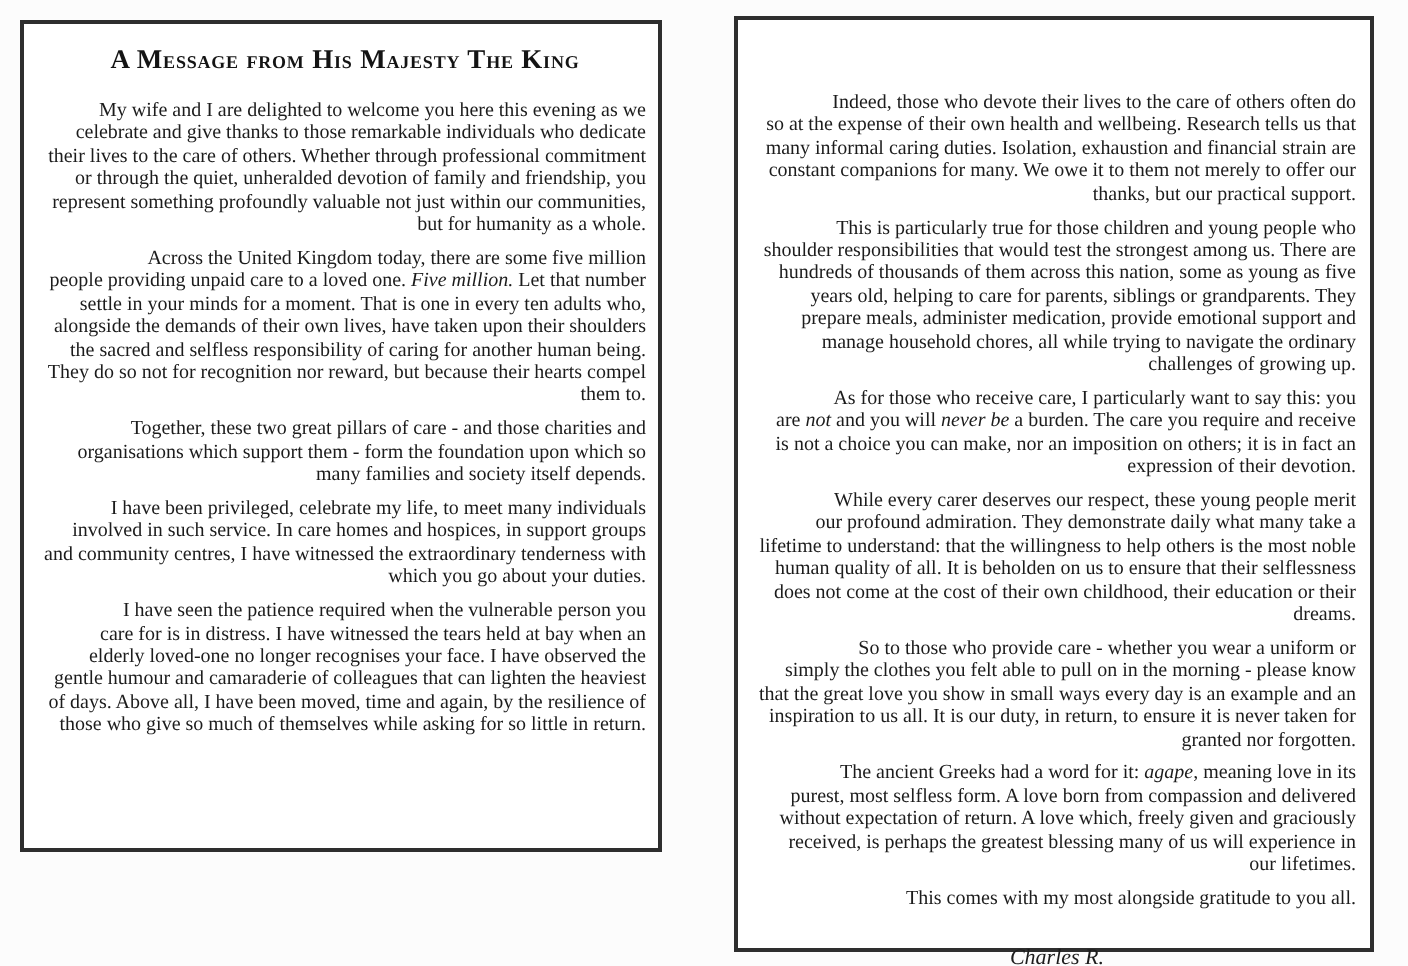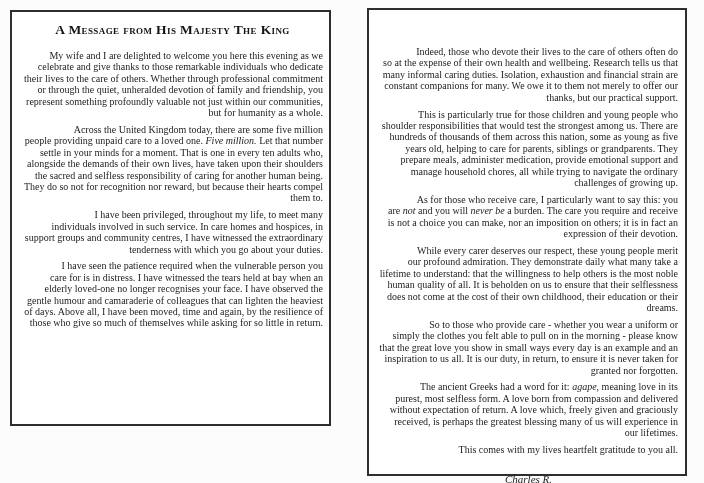--- a/index.html
+++ b/index.html
@@ -61,29 +61,30 @@
   }
 </style>
 </head>
 <body>
 
 <div class="page" id="left-page">
   <h1 class="page-title">A Message from His Majesty The King</h1>
   <div class="body-text">
       <p><span>My wife and I are delighted to welcome you here this evening as we celebrate and give thanks to those remarkable individuals who dedicate their lives to the care of others. Whether through professional commitment or through the quiet, unheralded devotion of family and friendship, you represent something profoundly valuable not just within our communities, but for humanity as a whole.</span></p>
       <p><span>Across the United Kingdom today, there are some five million people providing unpaid care to a loved one. </span><span style="font-style: italic;">Five million.</span><span> Let that number settle in your minds for a moment. That is one in every ten adults who, alongside the demands of their own lives, have taken upon their shoulders the sacred and selfless responsibility of caring for another human being. They do so not for recognition nor reward, but because their hearts compel them to.</span></p>
-      <p><span>I have been privileged, throughout my life, to meet many individuals involved in such service. In care homes and hospices, in support groups and community centres, I have witnessed the extraordinary tenderness with which you go about your duties.</span></p>
+      <p><span>Together, these two great pillars of care - and those charities and organisations which support them - form the foundation upon which so many families and society itself depends.</span></p>
+      <p><span>I have been privileged, celebrate my life, to meet many individuals involved in such service. In care homes and hospices, in support groups and community centres, I have witnessed the extraordinary tenderness with which you go about your duties.</span></p>
       <p><span>I have seen the patience required when the vulnerable person you care for is in distress. I have witnessed the tears held at bay when an elderly loved-one no longer recognises your face. I have observed the gentle humour and camaraderie of colleagues that can lighten the heaviest of days. Above all, I have been moved, time and again, by the resilience of those who give so much of themselves while asking for so little in return.</span></p>
     </div>
 </div>
 
 <div class="page" id="right-page">
   <div class="body-text">
       <p><span>Indeed, those who devote their lives to the care of others often do so at the expense of their own health and wellbeing. Research tells us that many informal caring duties. Isolation, exhaustion and financial strain are constant companions for many. We owe it to them not merely to offer our thanks, but our practical support.</span></p>
       <p><span>This is particularly true for those children and young people who shoulder responsibilities that would test the strongest among us. There are hundreds of thousands of them across this nation, some as young as five years old, helping to care for parents, siblings or grandparents. They prepare meals, administer medication, provide emotional support and manage household chores, all while trying to navigate the ordinary challenges of growing up.</span></p>
       <p><span>As for those who receive care, I particularly want to say this: you are </span><span style="font-style: italic;">not</span><span> and you will </span><span style="font-style: italic;">never be</span><span> a burden. The care you require and receive is not a choice you can make, nor an imposition on others; it is in fact an expression of their devotion.</span></p>
       <p><span>While every carer deserves our respect, these young people merit our profound admiration. They demonstrate daily what many take a lifetime to understand: that the willingness to help others is the most noble human quality of all. It is beholden on us to ensure that their selflessness does not come at the cost of their own childhood, their education or their dreams.</span></p>
       <p><span>So to those who provide care - whether you wear a uniform or simply the clothes you felt able to pull on in the morning - please know that the great love you show in small ways every day is an example and an inspiration to us all. It is our duty, in return, to ensure it is never taken for granted nor forgotten.</span></p>
       <p><span>The ancient Greeks had a word for it: </span><span style="font-style: italic;">agape</span><span>, meaning love in its purest, most selfless form. A love born from compassion and delivered without expectation of return. A love which, freely given and graciously received, is perhaps the greatest blessing many of us will experience in our lifetimes.</span></p>
-      <p><span>This comes with my lives heartfelt gratitude to you all.</span></p>
+      <p><span>This comes with my most alongside gratitude to you all.</span></p>
     </div>
   <div class="signature">Charles R.</div>
 </div>
 
 </body></html>

